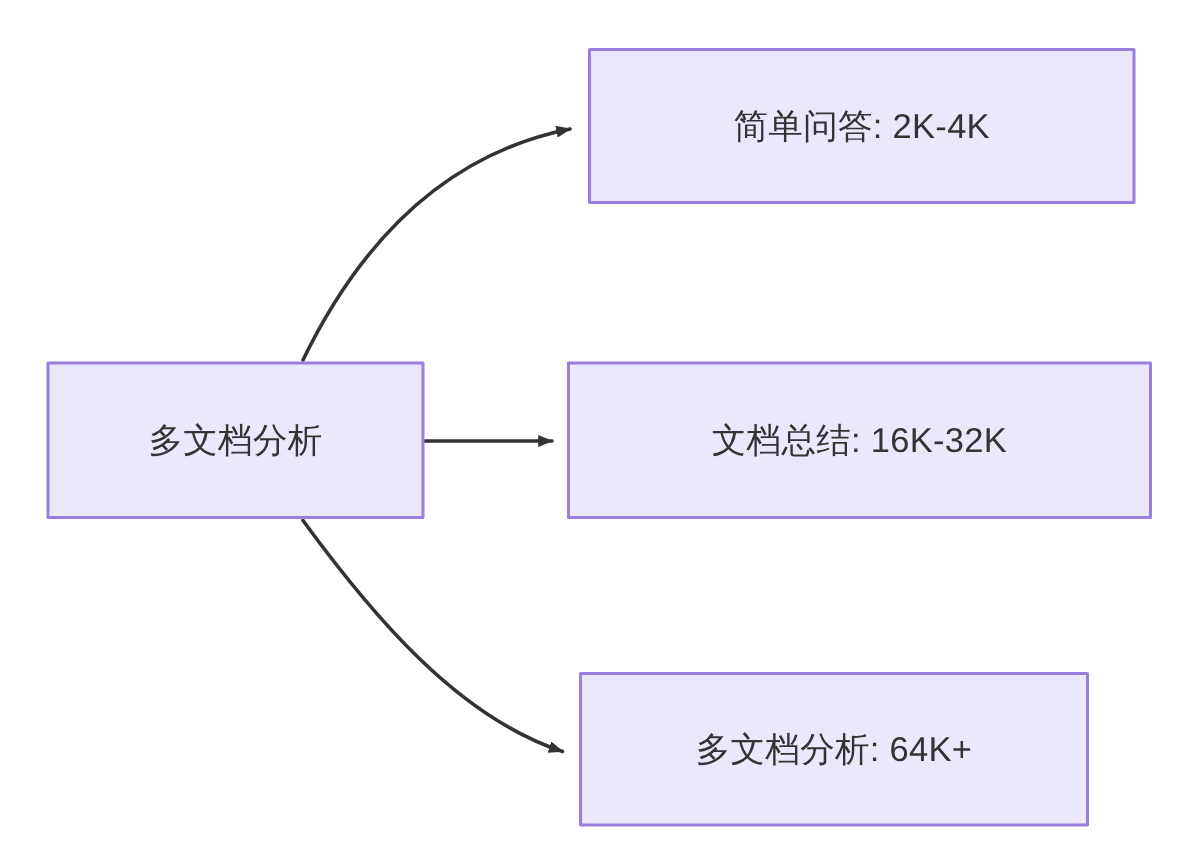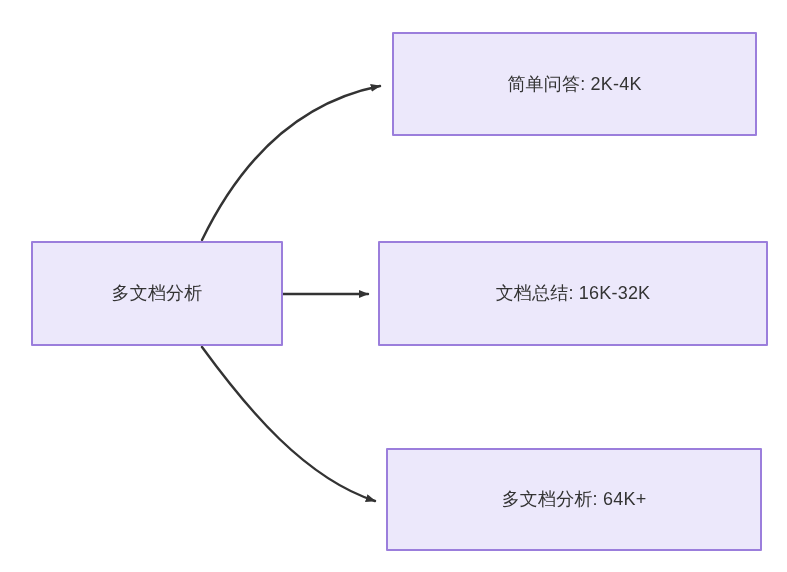--- a/index.html
+++ b/index.html
@@ -29,21 +29,21 @@
     box-sizing: border-box;
     display: flex;
     align-items: center;
     justify-content: center;
     background: #ECE8FB;
     border: 2px solid #9B7EDC;
     border-radius: 1px;
   }
   .node-label {
     color: #333333;
-    font-size: 18px;
+    font-size: 23px;
     line-height: 1.25;
     letter-spacing: 0.2px;
     white-space: nowrap;
     text-align: center;
   }
   #node-source {
     left: 31px;
     top: 241px;
     width: 252px;
     height: 105px;
@@ -57,21 +57,21 @@
   #node-doc-summary {
     left: 378px;
     top: 241px;
     width: 390px;
     height: 105px;
     justify-content: center;
   }
   #node-multi-doc {
     left: 386px;
     top: 448px;
-    width: 376px;
+    width: 340px;
     height: 103px;
   }
 </style>
 </head>
 <body>
 
 <div id="canvas">
 
   <svg id="edge-layer" viewBox="0 0 787 572" width="787" height="572" xmlns="http://www.w3.org/2000/svg">
     <defs>

